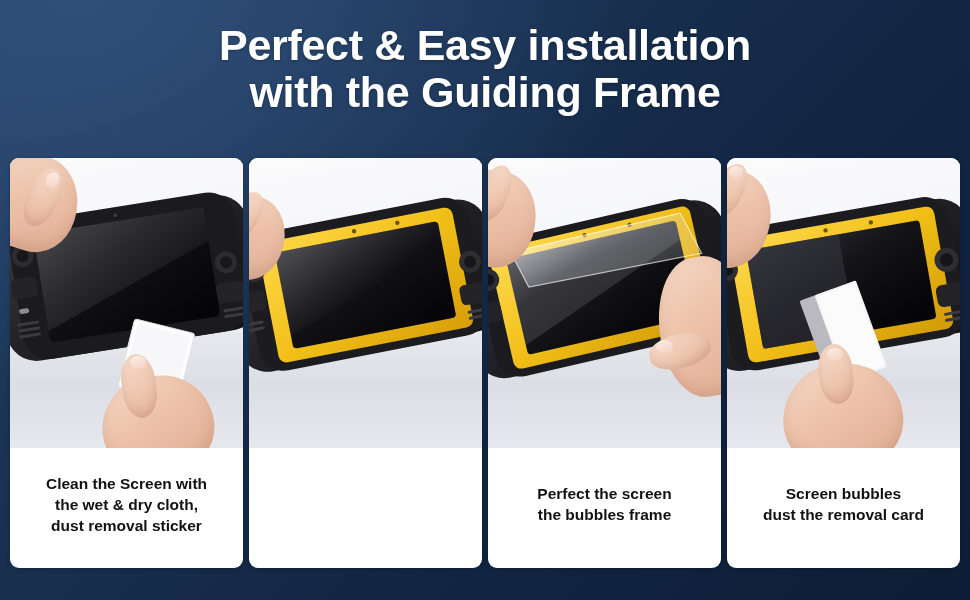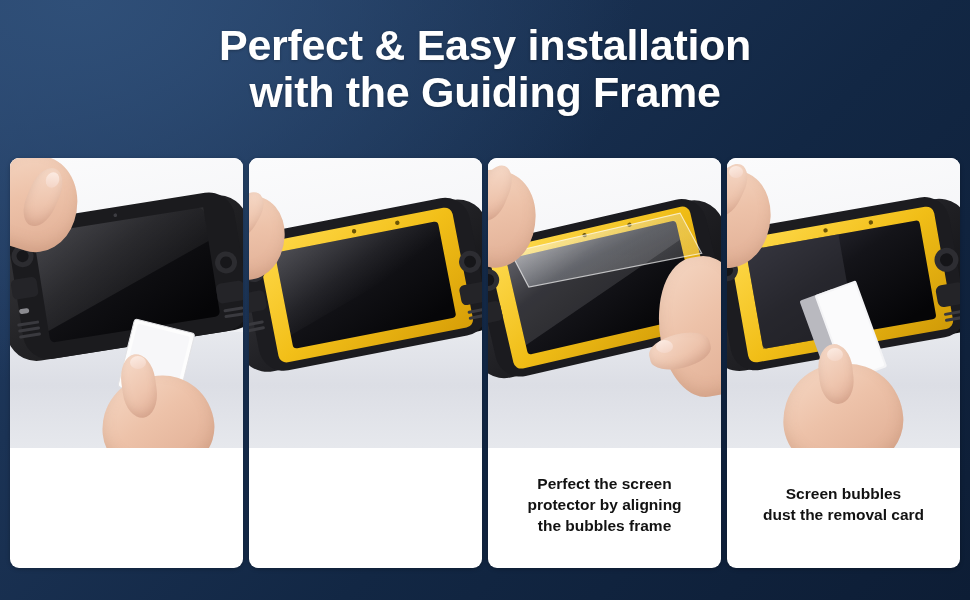--- a/index.html
+++ b/index.html
@@ -165,20 +165,27 @@
             </g>
           </svg>
 
           <div class="hand" style="left:-26px;top:-4px;width:94px;height:96px;transform:rotate(18deg);"></div>
           <div class="finger" style="left:18px;top:8px;width:30px;height:62px;transform:rotate(24deg);"></div>
           <div class="nail" style="left:36px;top:14px;width:13px;height:16px;transform:rotate(24deg);"></div>
 
           <div class="hand" style="left:92px;top:218px;width:112px;height:96px;transform:rotate(-6deg);"></div>
           <div class="finger" style="left:112px;top:196px;width:34px;height:64px;transform:rotate(-8deg);"></div>
           <div class="nail" style="left:120px;top:198px;width:16px;height:13px;"></div>
+        </div>
+      </div>
+      <div class="caption">
+        <div>
+          <span>Clean the Screen with</span>
+          <span>the wet &amp; dry cloth,</span>
+          <span>dust removal sticker</span>
         </div>
       </div>
     </div>
 
     <div class="card">
       <div class="photo">
         <div class="surface"></div>
         <div class="deck-wrap">
           <svg width="238" height="290" viewBox="0 0 238 290">
             <defs>
@@ -283,21 +290,20 @@
           <div class="hand" style="left:-40px;top:12px;width:88px;height:96px;transform:rotate(16deg);"></div>
           <div class="finger" style="left:-8px;top:6px;width:28px;height:58px;transform:rotate(22deg);"></div>
           <div class="hand" style="right:-34px;top:98px;width:96px;height:140px;transform:rotate(-10deg);"></div>
           <div class="finger" style="right:10px;top:176px;width:62px;height:34px;transform:rotate(-14deg);"></div>
           <div class="nail" style="right:48px;top:182px;width:17px;height:13px;"></div>
         </div>
       </div>
       <div class="caption">
         <div>
           <span>Perfect the screen</span>
-          <span>protector by aligning</span>
           <span>the bubbles frame</span>
         </div>
       </div>
     </div>
 
     <div class="card">
       <div class="photo">
         <div class="surface"></div>
         <div class="deck-wrap">
           <svg width="238" height="290" viewBox="0 0 238 290">

